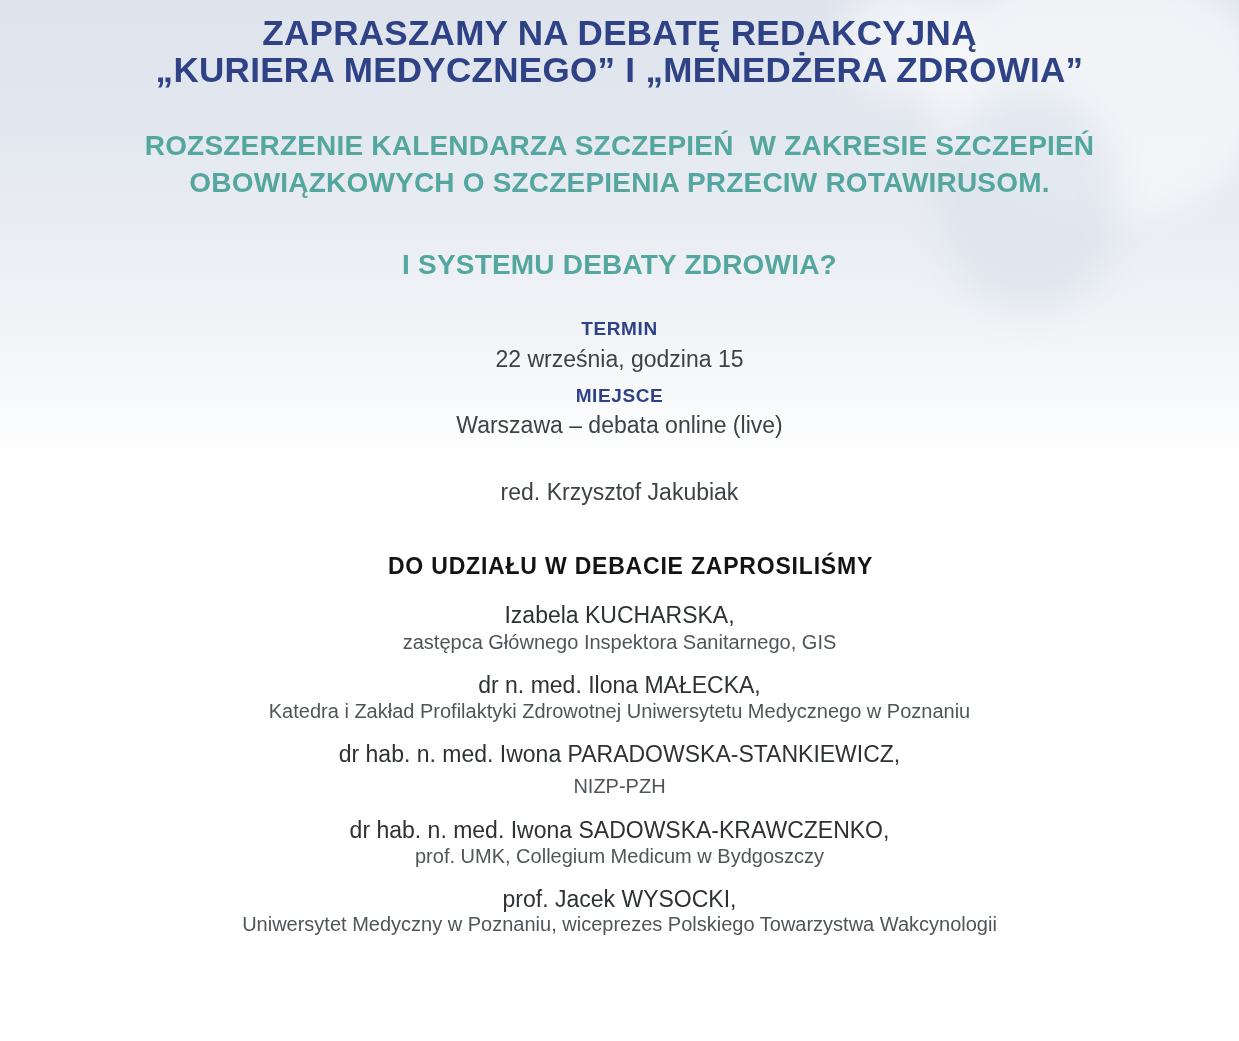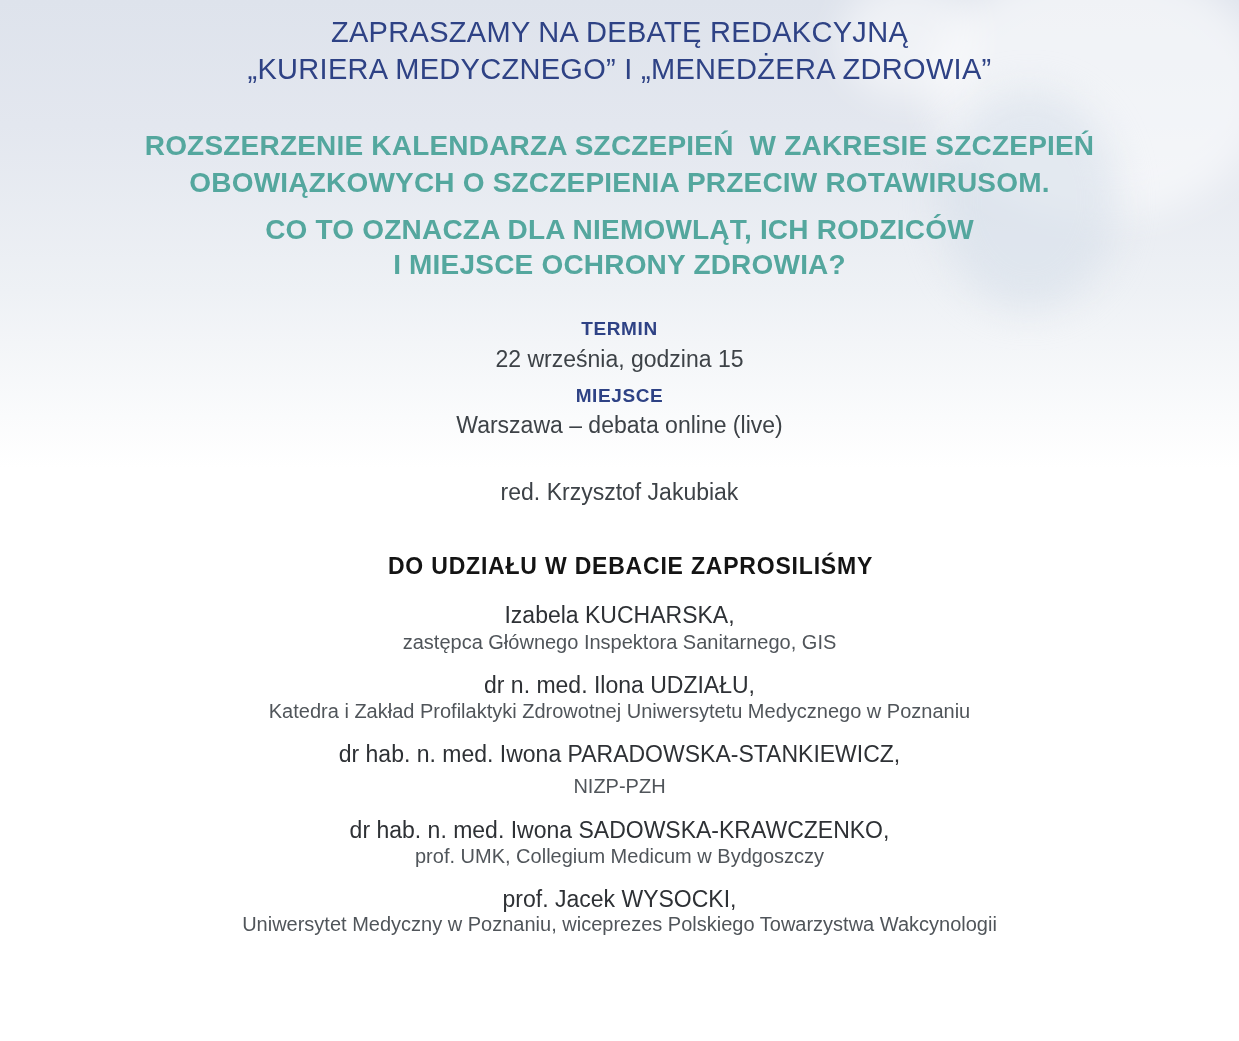--- a/index.html
+++ b/index.html
@@ -28,22 +28,22 @@
   .blob.b2 { top: 90px; right: 120px; width: 180px; height: 220px; background: rgba(214,223,233,0.55); }
   .blob.b3 { top: -20px; right: 260px; width: 140px; height: 120px; background: rgba(255,255,255,0.5); }
   .line {
     position: absolute;
     left: 0;
     right: 0;
     text-align: center;
     white-space: pre;
   }
   .hdr {
-    font-weight: 400;
-    font-size: 29px;
+    font-weight: 700;
+    font-size: 35px;
     line-height: 37px;
     color: #2e4285;
     letter-spacing: 0.3px;
   }
   .topic {
     font-weight: 700;
     font-size: 28px;
     line-height: 37px;
     color: #54a79e;
     letter-spacing: 0.2px;
@@ -86,40 +86,39 @@
   <div class="blob b1"></div>
   <div class="blob b2"></div>
   <div class="blob b3"></div>
 
   <div class="line hdr" style="top:14px">ZAPRASZAMY NA DEBATĘ REDAKCYJNĄ</div>
   <div class="line hdr" style="top:51px">„KURIERA MEDYCZNEGO” I „MENEDŻERA ZDROWIA”</div>
 
   <div class="line topic" style="top:127px">ROZSZERZENIE KALENDARZA SZCZEPIEŃ  W ZAKRESIE SZCZEPIEŃ</div>
   <div class="line topic" style="top:164px">OBOWIĄZKOWYCH O SZCZEPIENIA PRZECIW ROTAWIRUSOM.</div>
 
-  <div class="line topic" style="top:211px">CO TO OZNACZA DLA NIEMOWLĄT, ICH RODZICÓW</div>
-  <div class="line topic" style="top:246px">I MIEJSCE OCHRONY ZDROWIA?</div>
+  <div class="line topic" style="top:246px">I SYSTEMU DEBATY ZDROWIA?</div>
 
   <div class="line dlabel" style="top:318px">TERMIN</div>
   <div class="line dvalue" style="top:346px">22 września, godzina 15</div>
 
   <div class="line dlabel" style="top:385px">MIEJSCE</div>
   <div class="line dvalue" style="top:412px">Warszawa – debata online (live)</div>
 
   <div class="line dvalue" style="top:479px">red. Krzysztof Jakubiak</div>
 
   <div class="line invite-hdr" style="top:553px">DO UDZIAŁU W DEBACIE ZAPROSILIŚMY</div>
 
   <div>
     <div class="line pname" style="top:602px">Izabela KUCHARSKA,</div>
     <div class="line paffil" style="top:631px">zastępca Głównego Inspektora Sanitarnego, GIS</div>
   </div>
 
   <div>
-    <div class="line pname" style="top:672px">dr n. med. Ilona UDZIAŁU,</div>
+    <div class="line pname" style="top:672px">dr n. med. Ilona MAŁECKA,</div>
     <div class="line paffil" style="top:700px">Katedra i Zakład Profilaktyki Zdrowotnej Uniwersytetu Medycznego w Poznaniu</div>
   </div>
 
   <div>
     <div class="line pname" style="top:741px">dr hab. n. med. Iwona PARADOWSKA-STANKIEWICZ,</div>
     <div class="line paffil" style="top:775px">NIZP-PZH</div>
   </div>
 
   <div>
     <div class="line pname" style="top:817px">dr hab. n. med. Iwona SADOWSKA-KRAWCZENKO,</div>

